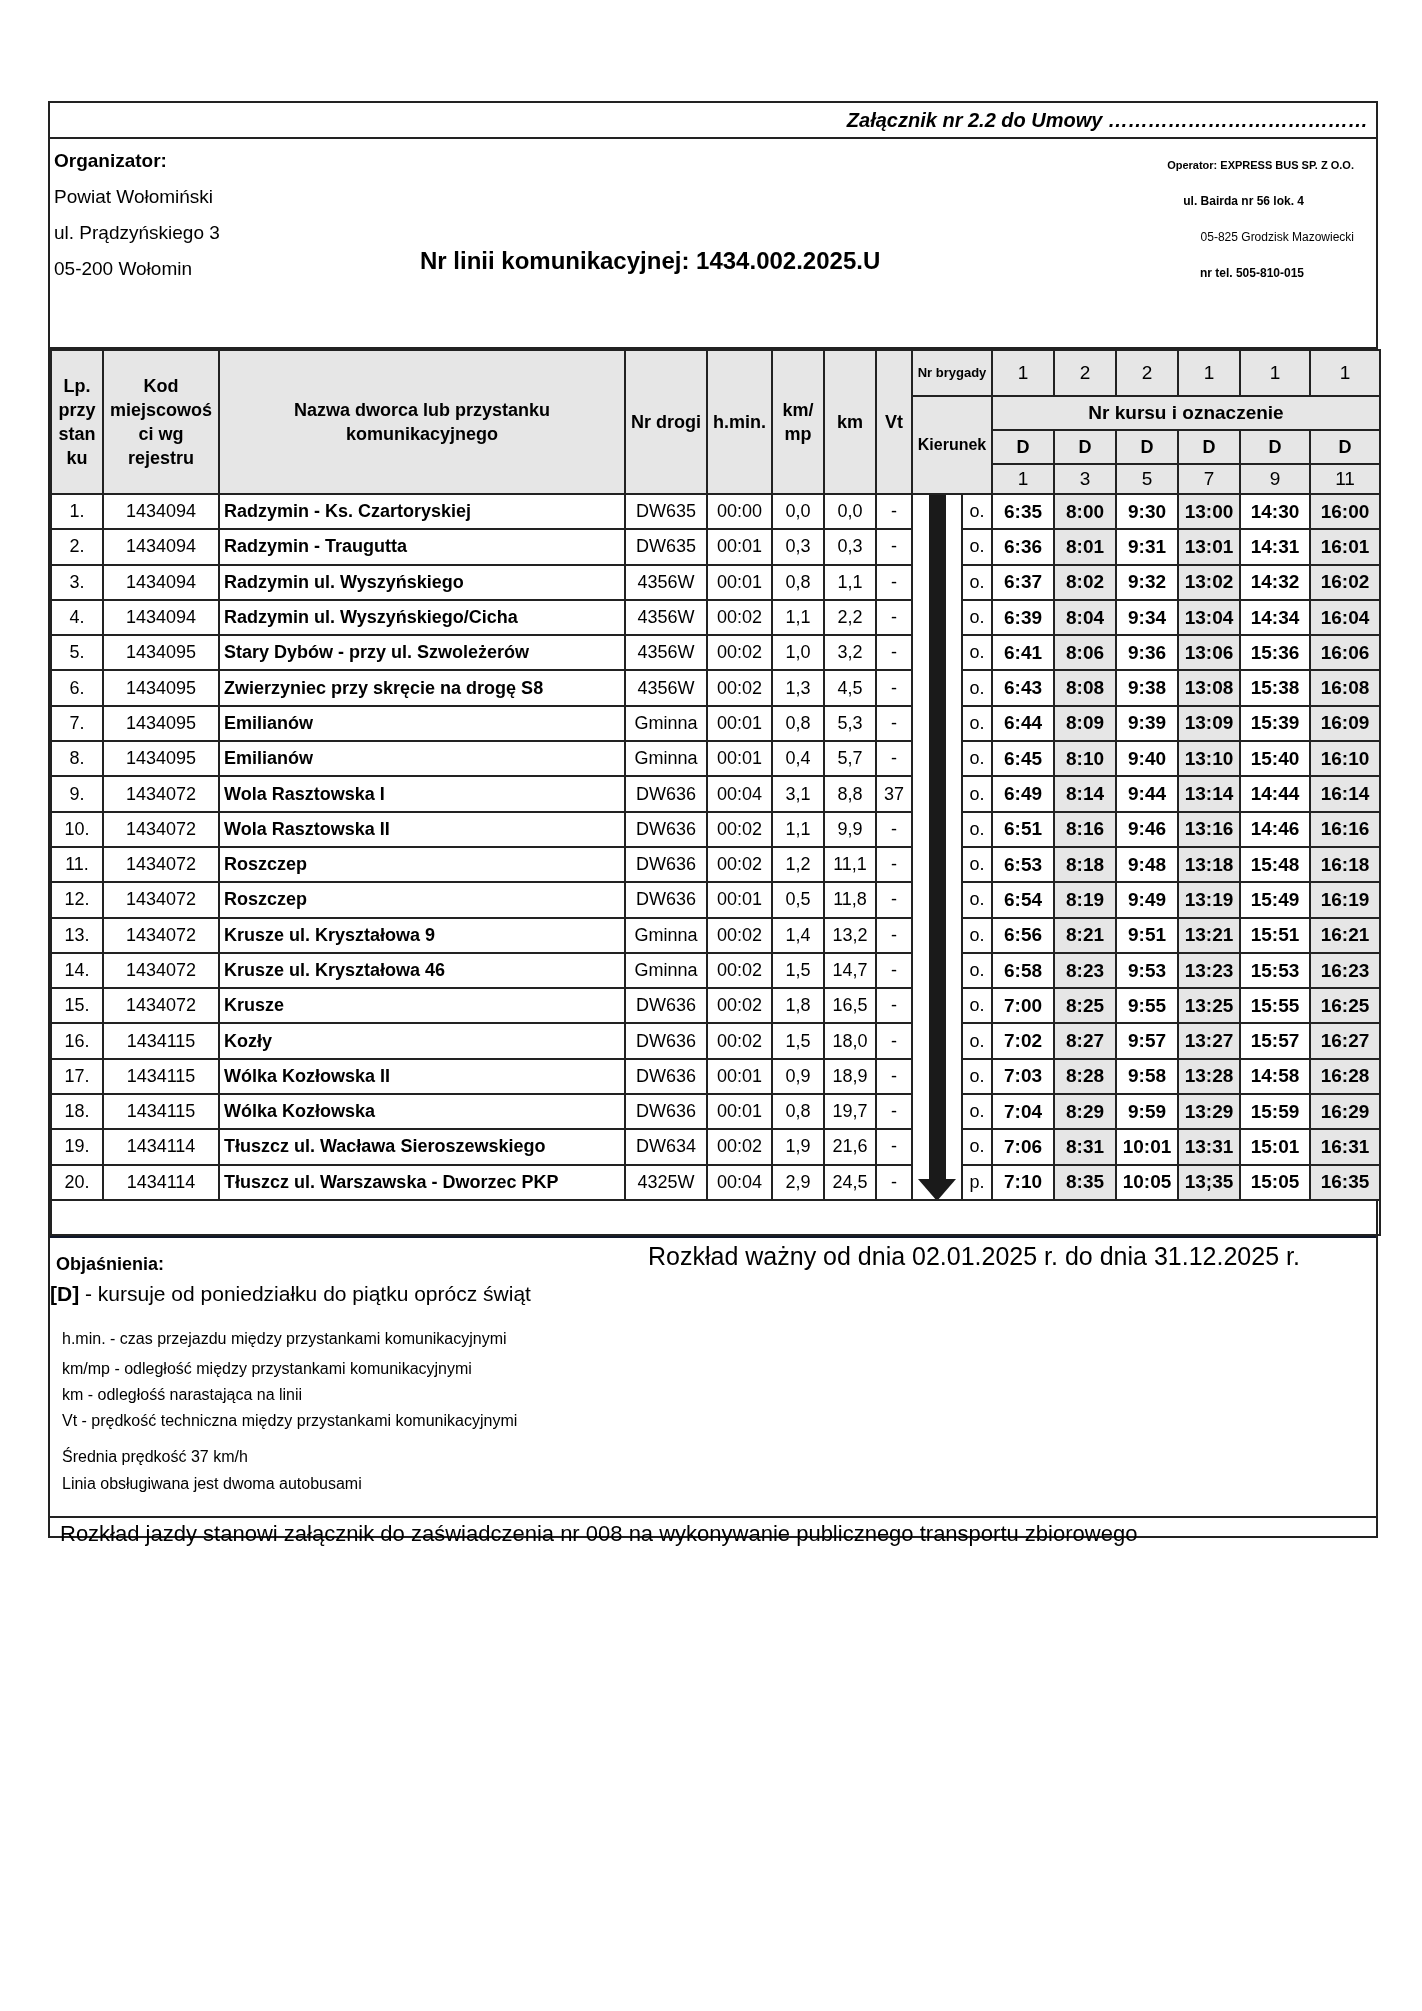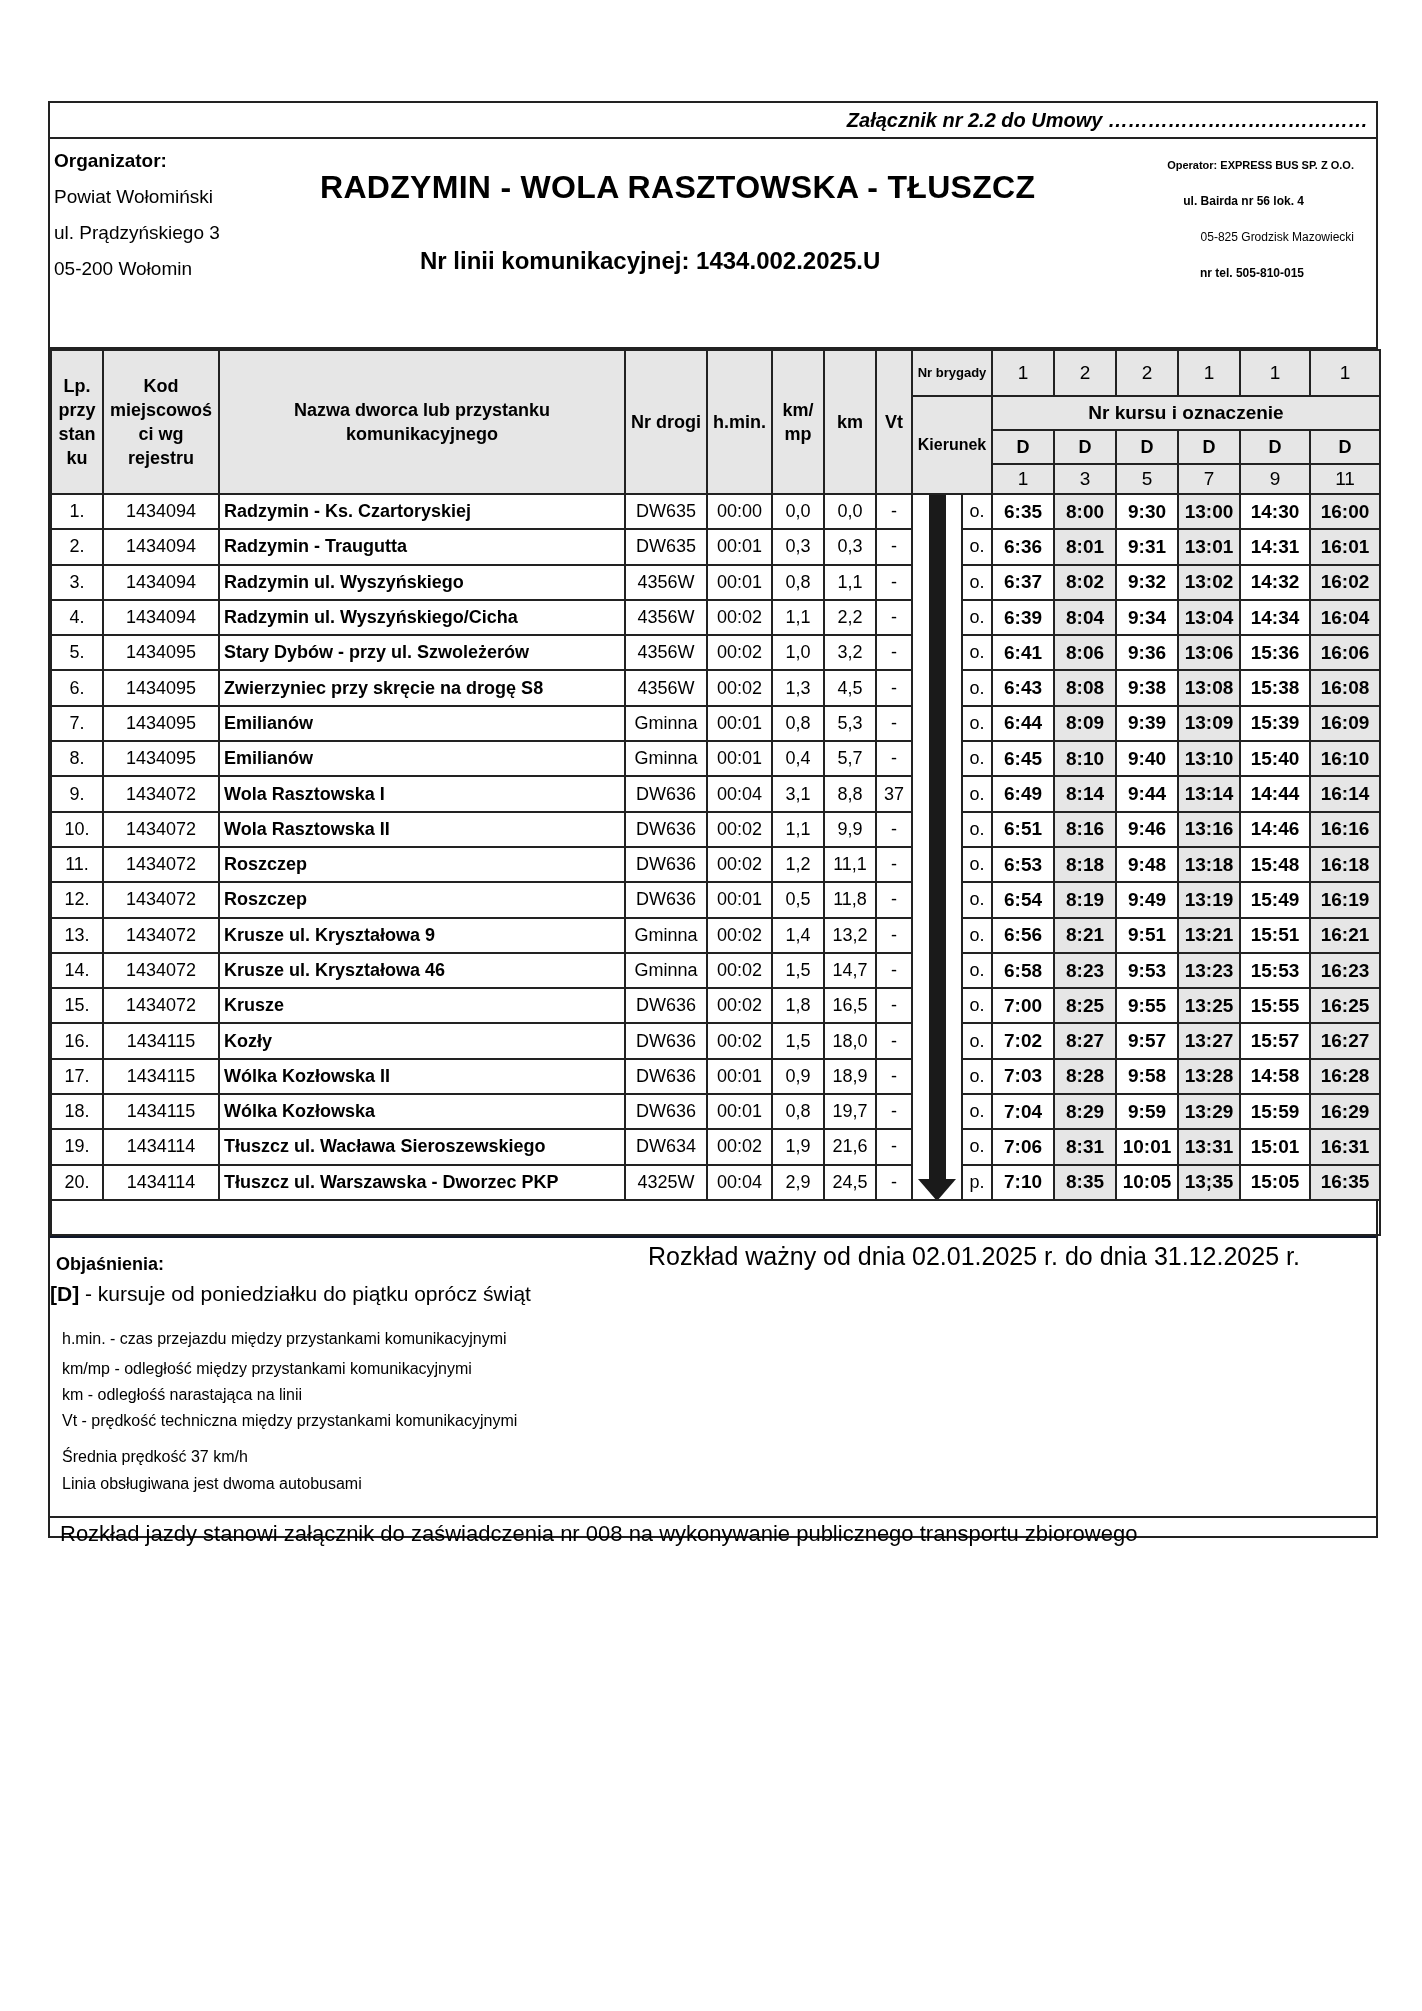--- a/index.html
+++ b/index.html
@@ -46,21 +46,20 @@
 <div class="page">
   <div class="top-banner">Załącznik nr 2.2 do Umowy …………………………………</div>
 
   <div class="header">
     <div class="org">
       <div class="lbl">Organizator:</div>
       <div>Powiat Wołomiński</div>
       <div>ul. Prądzyńskiego 3</div>
       <div>05-200 Wołomin</div>
     </div>
-    <div class="title">RADZYMIN - WOLA RASZTOWSKA - TŁUSZCZ</div>
     <div class="lineno">Nr linii komunikacyjnej: 1434.002.2025.U</div>
     <div class="operator">
       <div class="o1">Operator: EXPRESS BUS SP. Z O.O.</div>
       <div class="o2">ul. Bairda nr 56 lok. 4</div>
       <div class="o3">05-825 Grodzisk Mazowiecki</div>
       <div class="o4">nr tel. 505-810-015</div>
     </div>
   </div>
 
   <table class="tt">

